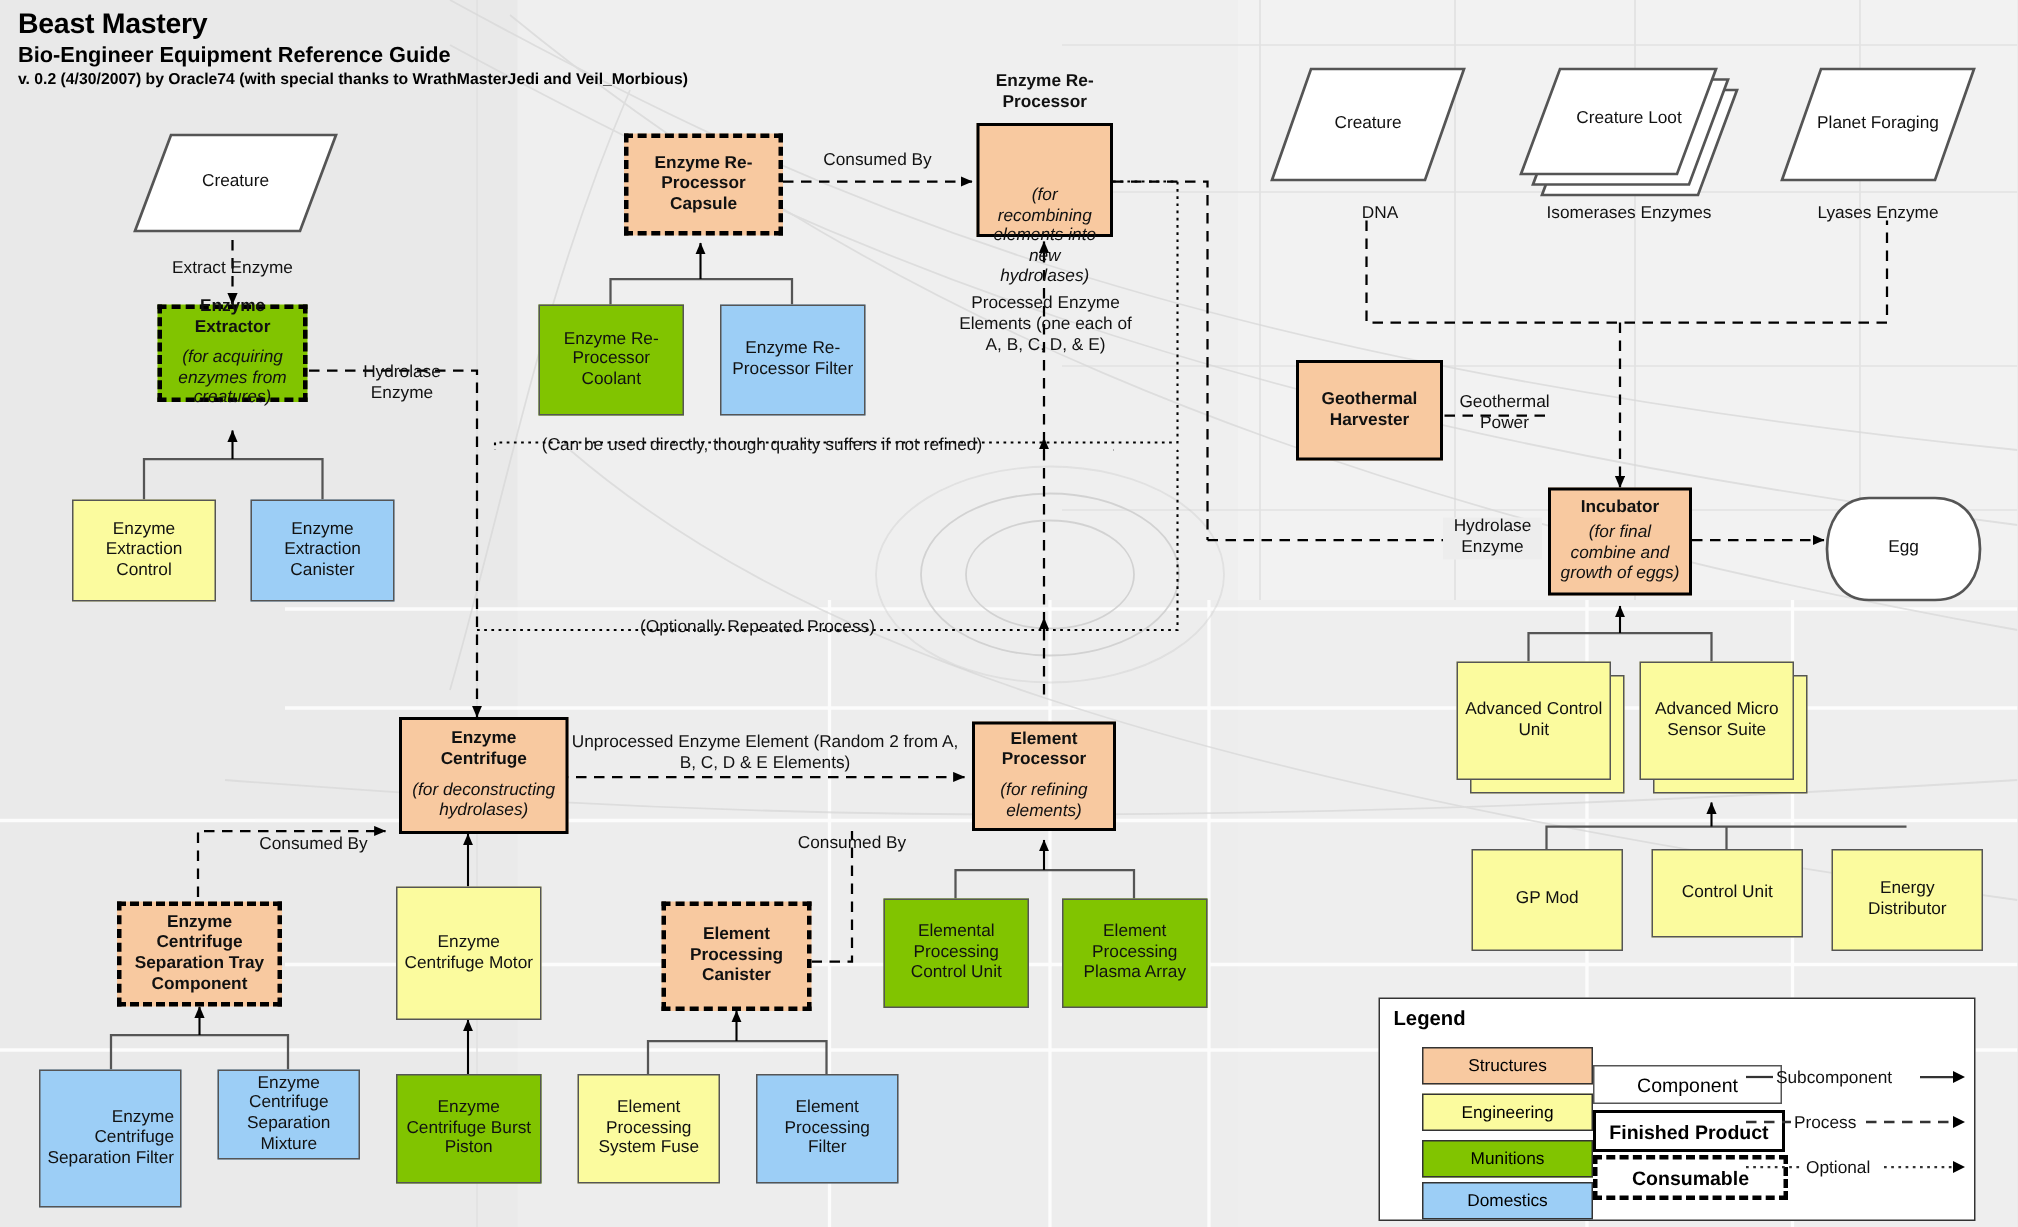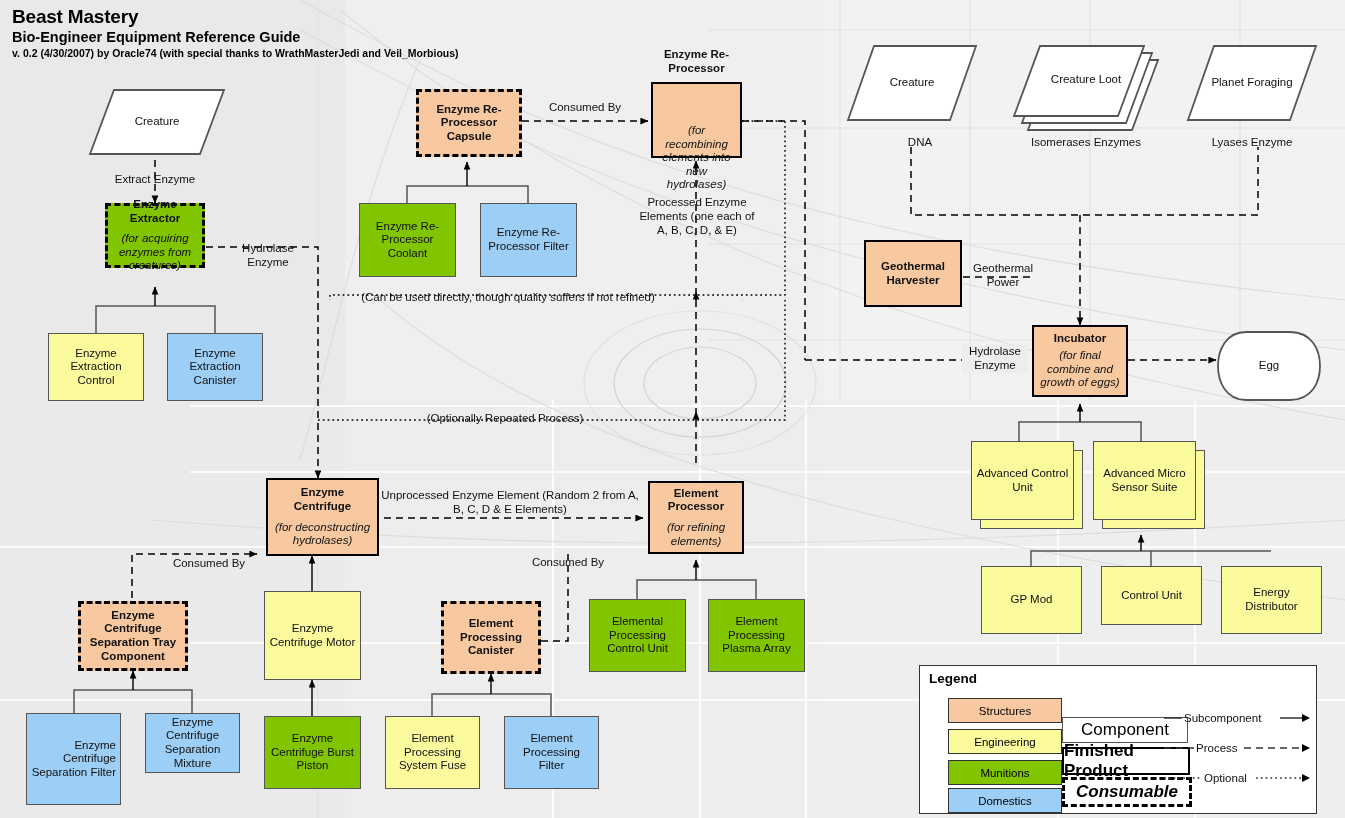--- a/index.html
+++ b/index.html
@@ -41,21 +41,21 @@
   #title .t1{font-size:19px;font-weight:bold;letter-spacing:-0.2px;color:#000;}
   #title .t2{font-size:14.5px;font-weight:bold;color:#000;margin-top:1px;}
   #title .t3{font-size:10.5px;font-weight:bold;color:#000;margin-top:2px;}
 
   #legend{position:absolute;left:919px;top:665px;width:396px;height:147px;
           background:#fff;border:1.6px solid #333;}
   #legend .lg-title{position:absolute;left:9px;top:5px;font-size:13.5px;font-weight:bold;}
   .lg-sw{position:absolute;width:112px;height:23px;border:1.2px solid #333;
          display:flex;align-items:center;justify-content:center;font-size:11.5px;}
   .lg-box{position:absolute;width:124px;height:24px;display:flex;align-items:center;
-          justify-content:center;font-size:17px;margin-top:7px;}
+          justify-content:center;font-size:13px;}
   .lg-line{position:absolute;font-size:11.5px;width:150px;height:16px;}
 </style>
 </head>
 <body>
 
 <div id="stage">
 
   <svg id="bg" viewBox="0 0 1345 818">
     <rect x="0" y="0" width="1345" height="818" fill="#e9e9e9"></rect>
     <rect x="345" y="0" width="480" height="818" fill="#efefef"></rect>
@@ -349,21 +349,21 @@
     <div class="lg-sw" style="left:28px;top:122px;background:#9CCEF6;">
       <span>Domestics</span>
       </div>
 
     <div class="lg-box b-comp" style="left:142px;top:44px;">
       <span>Component</span>
       </div>
     <div class="lg-box b-fin" style="left:142px;top:74px;background:#fff;font-weight:bold;">
       <span>Finished Product</span>
       </div>
-    <div class="lg-box b-cons" style="left:142px;top:104px;background:#fff;font-weight:bold;font-style:italic;">
+    <div class="lg-box b-cons" style="left:142px;top:104px;background:#fff;font-weight:bold;">
       <span>Consumable</span>
       </div>
 
     <div class="lg-line" style="left:244px;top:44px;">
       <svg width="150" height="16" viewBox="0 0 150 16">
         <line x1="0" y1="8" x2="18" y2="8" stroke="#333" stroke-width="1.5"></line>
         <text x="20" y="12" font-size="11.5" font-family="Liberation Sans,sans-serif" fill="#111">Subcomponent</text>
         <line x1="116" y1="8" x2="138" y2="8" stroke="#333" stroke-width="1.5"></line>
         <path d="M138,4 L146,8 L138,12 z" fill="#000"></path>
       </svg></div>

